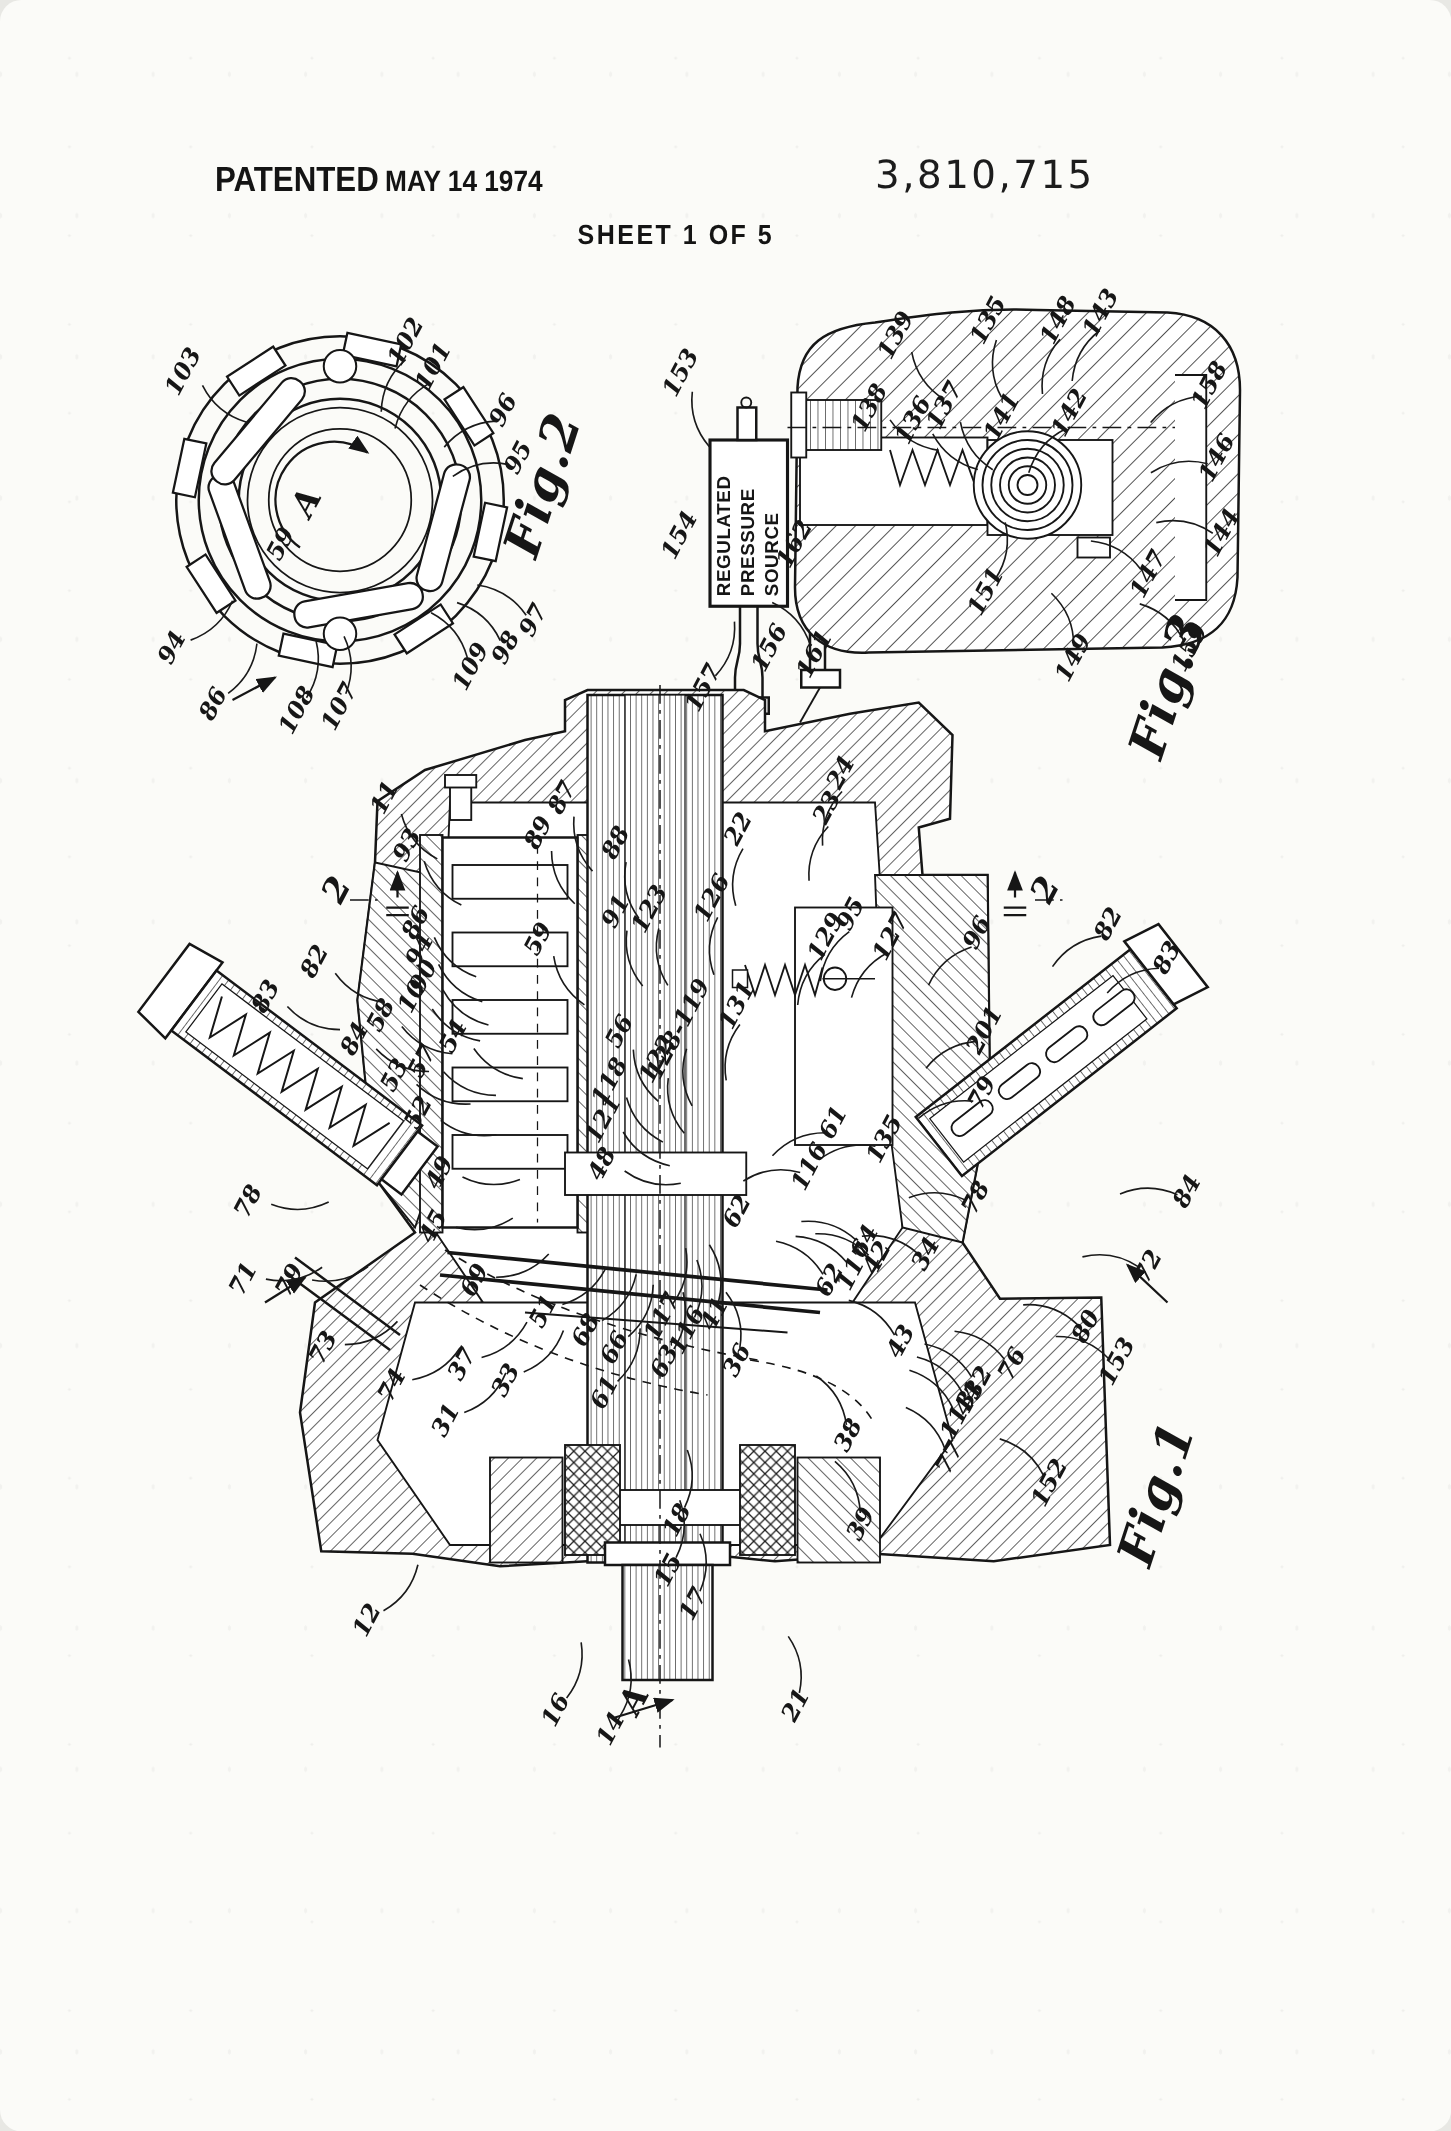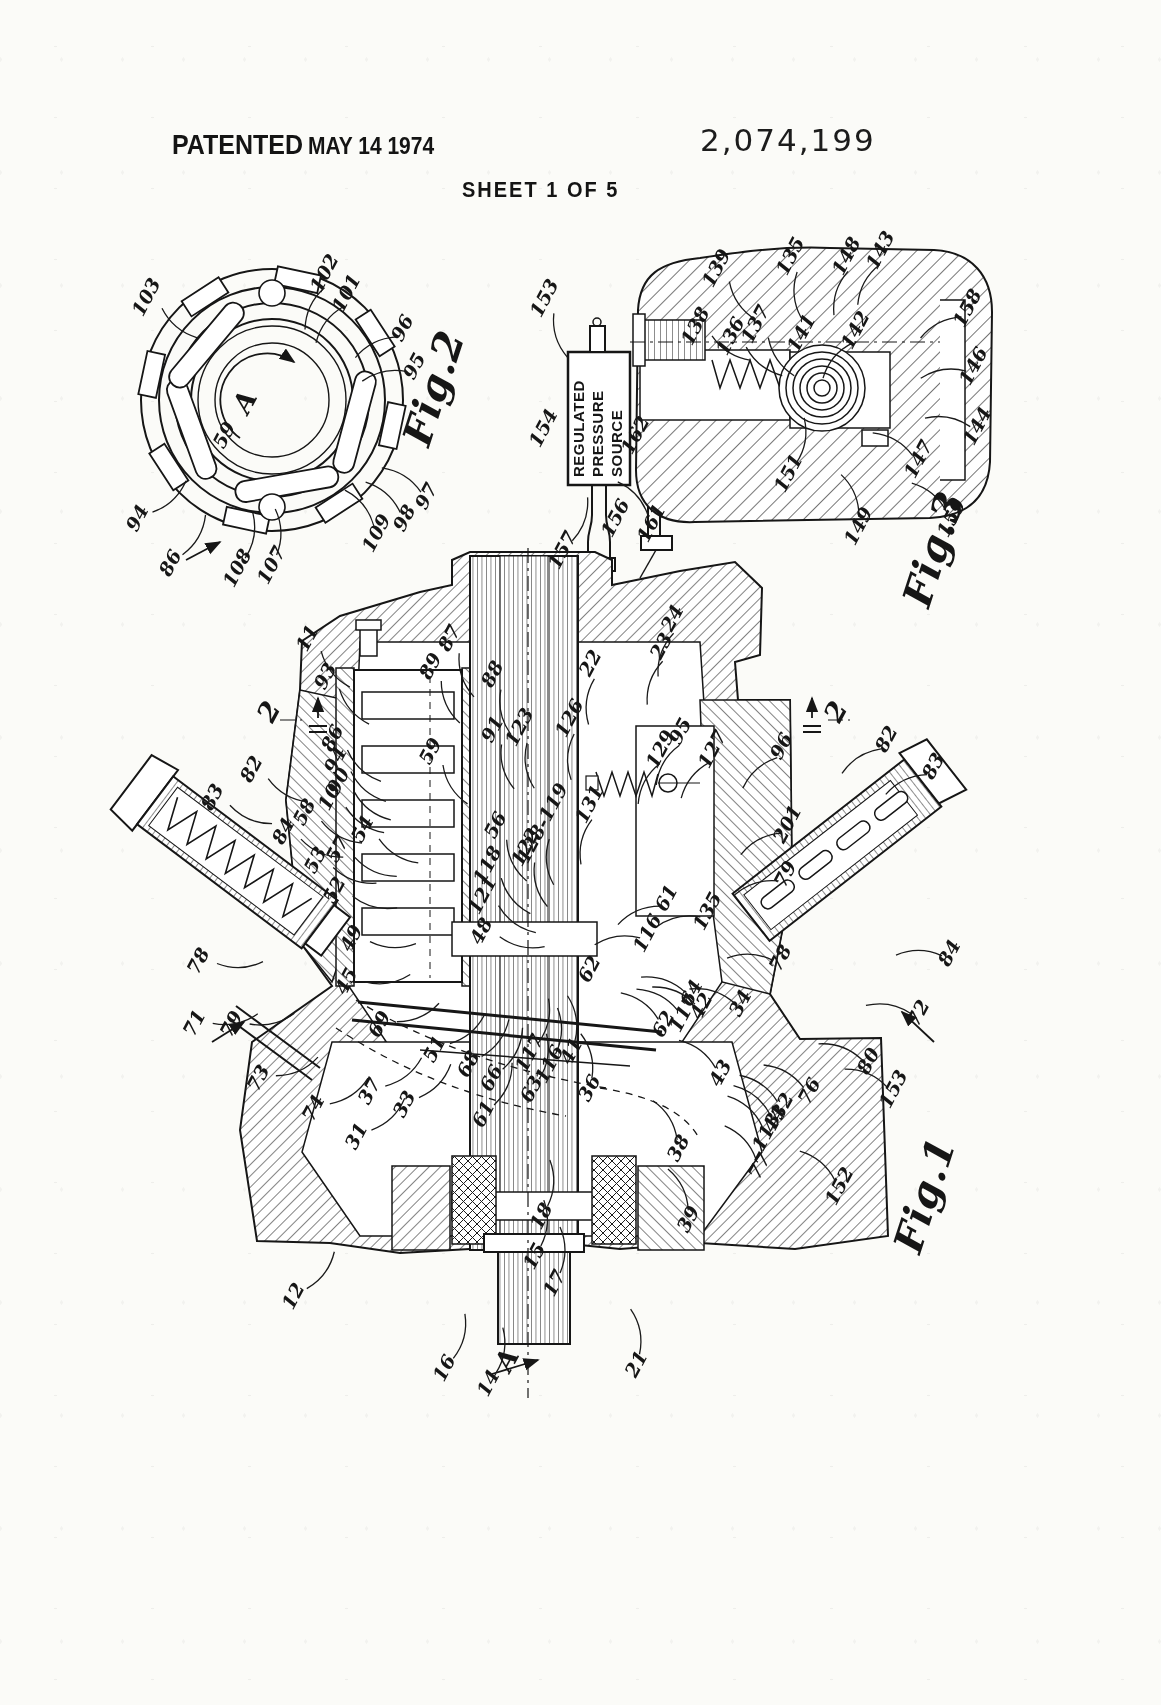--- a/index.html
+++ b/index.html
@@ -1,19 +1,19 @@
 <!DOCTYPE html>
 <html><head>
 <meta charset="utf-8">
 <style>
   html,body{margin:0;padding:0;background:#e8e8e4;}
   .page{position:relative;width:1161px;height:1705px;margin:0 auto;background:#fbfbf8;overflow:hidden;
     background-image:radial-gradient(rgba(20,20,20,.055) 1px,transparent 1.4px),radial-gradient(rgba(20,20,20,.04) 1px,transparent 1.3px);
     background-size:97px 71px,61px 113px;background-position:7px 11px,31px 3px;
-    font-family:"Liberation Sans",sans-serif;color:#161616;}
+    font-family:"Liberation Sans",sans-serif;color:#161616;border-radius:17px;}
   .stamp{position:absolute;font-family:"Liberation Sans",sans-serif;font-weight:900;color:#141414;white-space:nowrap;}
   #patented{left:172px;top:130px;font-size:25px;letter-spacing:0px;transform:scaleY(1.12);}
   #patented .date{font-size:21px;margin-left:5px;letter-spacing:0px;}
   #patnum{left:700px;top:122px;font-size:31px;font-weight:500;font-family:"DejaVu Sans",sans-serif;letter-spacing:2px;color:#1c1c1c;}
   #sheet{left:462px;top:178px;font-size:20px;letter-spacing:2px;transform:scaleY(1.1);}
   svg{position:absolute;left:0;top:0;}
   .ref{font:italic 700 19px "DejaVu Serif",serif;fill:#161616;text-anchor:middle;}
   .letter{font:italic 700 27px "DejaVu Serif",serif;fill:#161616;text-anchor:middle;}
   .title{font:italic 700 40px "DejaVu Serif",serif;fill:#161616;text-anchor:middle;letter-spacing:1px;}
   .leader{fill:none;stroke:#1a1a1a;stroke-width:1.3;}
@@ -22,21 +22,21 @@
   .dash{stroke-dasharray:7 6;}
 </style>
 </head>
 <body>
 
 <div class="page">
 
   <div id="patented" class="stamp">
     <span>PATENTED</span><span class="date">MAY 14 1974</span>
   </div>
-  <div id="patnum" class="stamp">2,074,199</div>
+  <div id="patnum" class="stamp">3,810,715</div>
   <div id="sheet" class="stamp">SHEET 1 OF 5</div>
 
   <svg id="drawing" width="1161" height="1705" viewBox="0 0 1161 1705">
     <defs>
       <pattern id="hA" patternUnits="userSpaceOnUse" width="8" height="8" patternTransform="rotate(45)">
         <rect width="8" height="8" fill="#fff"></rect>
           <line x1="0" y1="0" x2="0" y2="8" stroke="#1b1b1b" stroke-width="1.1"></line>
       </pattern>
       <pattern id="hB" patternUnits="userSpaceOnUse" width="8" height="8" patternTransform="rotate(-45)">
         <rect width="8" height="8" fill="#fff"></rect>

